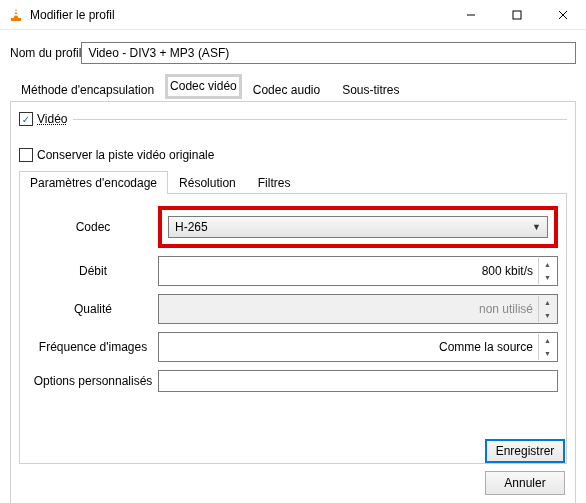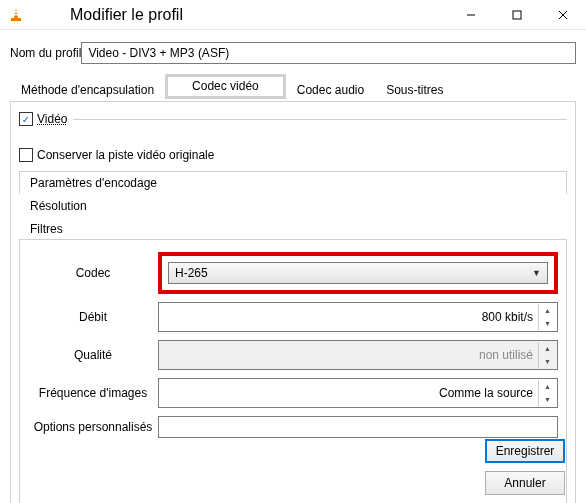--- a/index.html
+++ b/index.html
@@ -1,31 +1,31 @@
 <!DOCTYPE html>
 <html><head>
 <meta charset="utf-8">
 <style>
 * { box-sizing: border-box; margin: 0; padding: 0; font-family: "Segoe UI", Tahoma, sans-serif; font-size: 12px; }
 body { background: #fff; width: 586px; height: 503px; overflow: hidden; }
 .titlebar { height: 30px; display: flex; align-items: center; padding-left: 8px; border-bottom: 1px solid #e8e8e8; }
-.titlebar .title { flex: 1; font-size: 16px; margin-left: 40px; }
+.titlebar .title { flex: 1; font-size: 12px; }
 .titlebar .btn { width: 46px; height: 30px; display: flex; align-items: center; justify-content: center; color: #000; }
 .vlc-icon { width: 16px; height: 16px; margin-right: 6px; }
 .content { padding: 12px 10px 10px 10px; }
 .row { display: flex; align-items: center; margin-bottom: 12px; }
 .row label.lbl { min-width: 70px; }
 .text-input { flex: 1; height: 22px; border: 1px solid #7a7a7a; padding: 0 6px; background: #fff; }
 .tabs { display: flex; border-bottom: 1px solid #d0d0d0; position: relative; }
 .tab { padding: 5px 10px; border: 1px solid transparent; border-bottom: none; position: relative; top: 1px; background: transparent; cursor: pointer; }
 .tab.active { border-color: #d0d0d0; background: #fff; }
-.tab-highlight { border: 3px solid #d90000; padding: 2px 24px; top: -2px; background: #fff; }
+.tab-highlight { border: 3px solid #d90000; padding: 2px 2px; top: -2px; background: #fff; }
 .tab-group { border: 1px solid #d0d0d0; border-top: none; padding: 10px 8px 8px 8px; height: 404px; position: relative; }
 .checkbox-ctrl { width: 14px; height: 14px; border: 1px solid #333; margin-right: 4px; display: inline-flex; align-items: center; justify-content: center; font-size: 10px; color: #1a5fb4; }
-.subtabs { display: flex; border-bottom: 1px solid #d0d0d0; margin-top: 8px; flex-direction: column; }
+.subtabs { display: flex; border-bottom: 1px solid #d0d0d0; margin-top: 8px; }
 .subtab { padding: 4px 10px; border: 1px solid transparent; border-bottom: none; top: 1px; position: relative; cursor: pointer; }
 .subtab.active { border-color: #d0d0d0; background: #fff; }
 .form-body { padding: 12px 8px; border: 1px solid #d0d0d0; border-top: none; height: 270px; }
 .form-row { display: flex; align-items: center; margin-bottom: 8px; }
 .form-row .flabel { width: 130px; text-align: center; }
 .codec-wrap { flex: 1; border: 4px solid #d90000; padding: 6px 6px; }
 .combo { width: 100%; height: 22px; border: 1px solid #7a7a7a; background: linear-gradient(#f8f8f8, #e4e4e4); padding: 0 20px 0 6px; position: relative; display: flex; align-items: center; }
 .combo .arrow { position: absolute; right: 6px; font-size: 9px; color: #333; }
 .spinner-input { flex: 1; height: 30px; border: 1px solid #7a7a7a; background: #fff; padding: 0 24px 0 6px; text-align: right; position: relative; display: flex; align-items: center; justify-content: flex-end; }
 .spinner-input.disabled { background: #f0f0f0; color: #888; }

